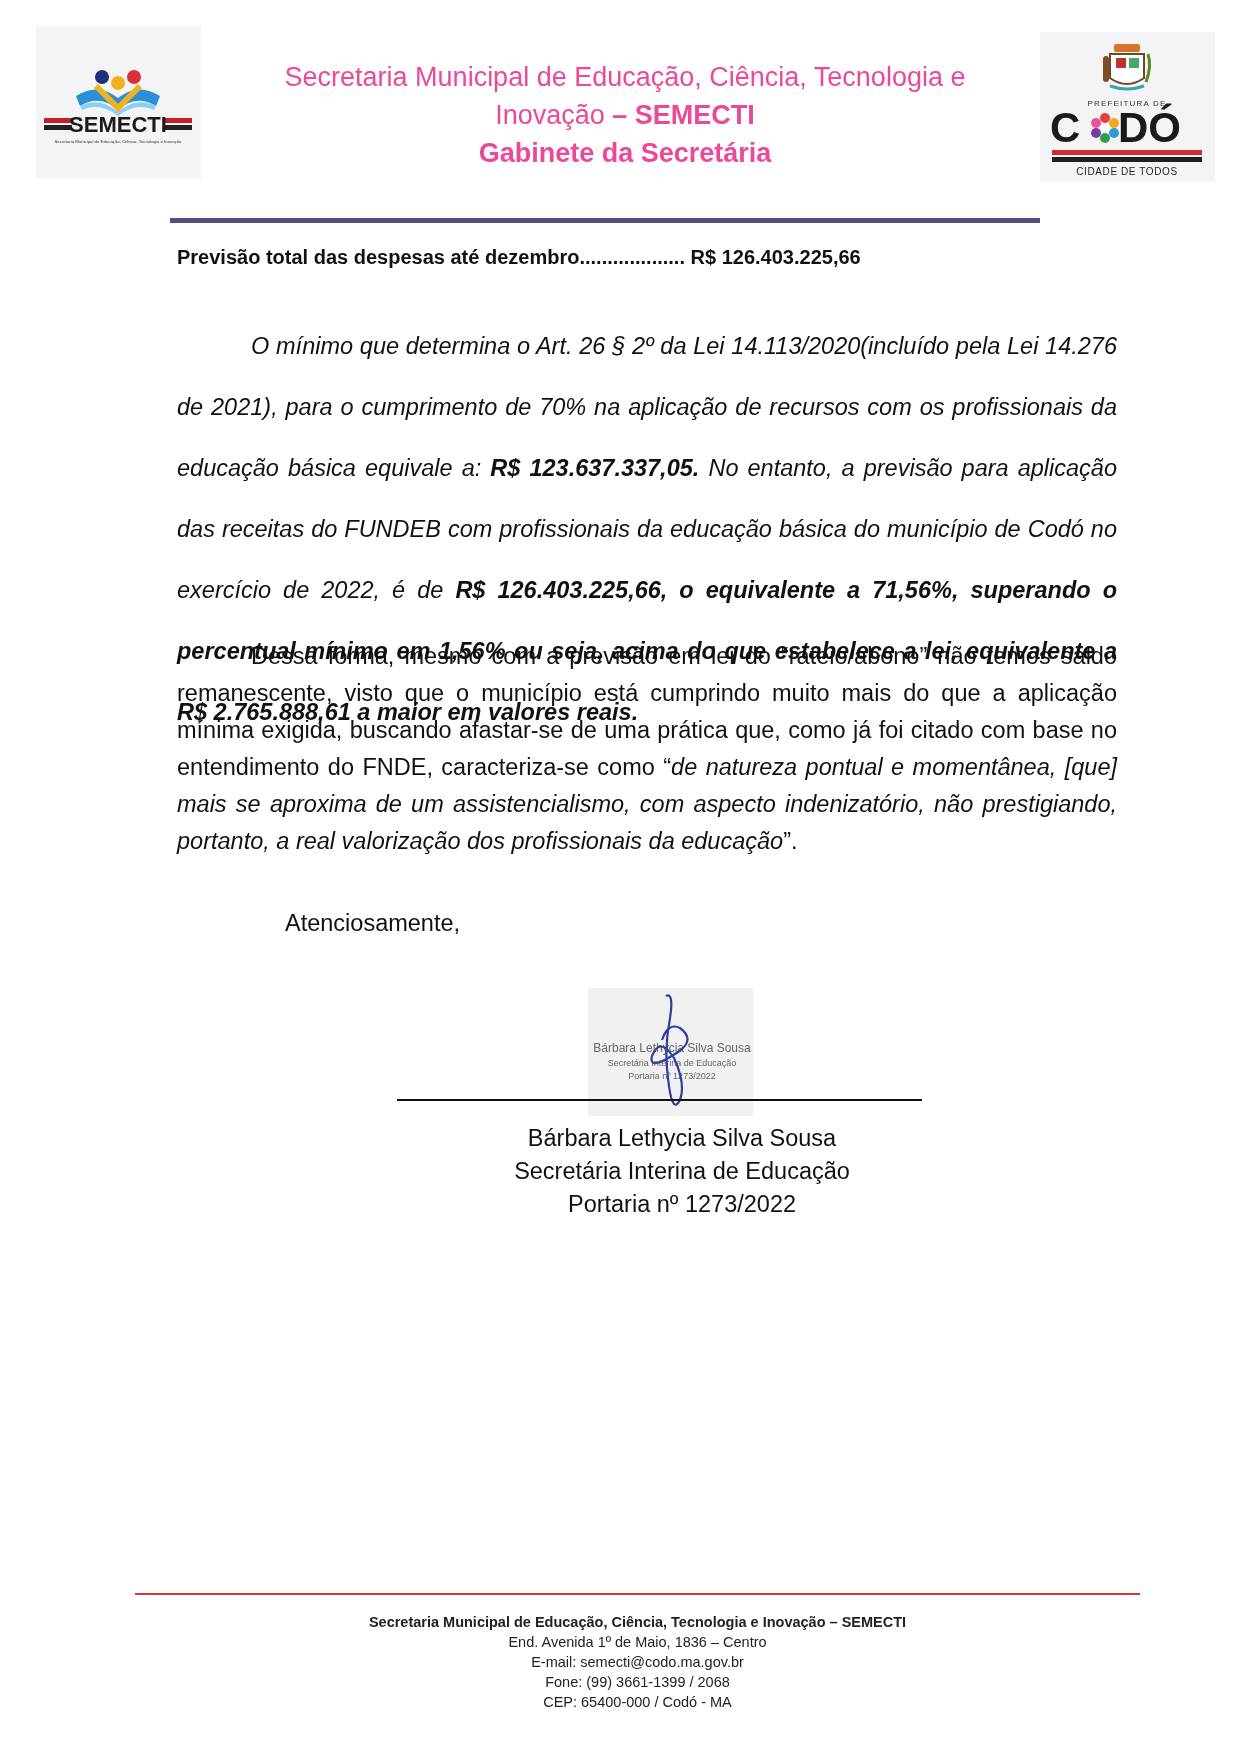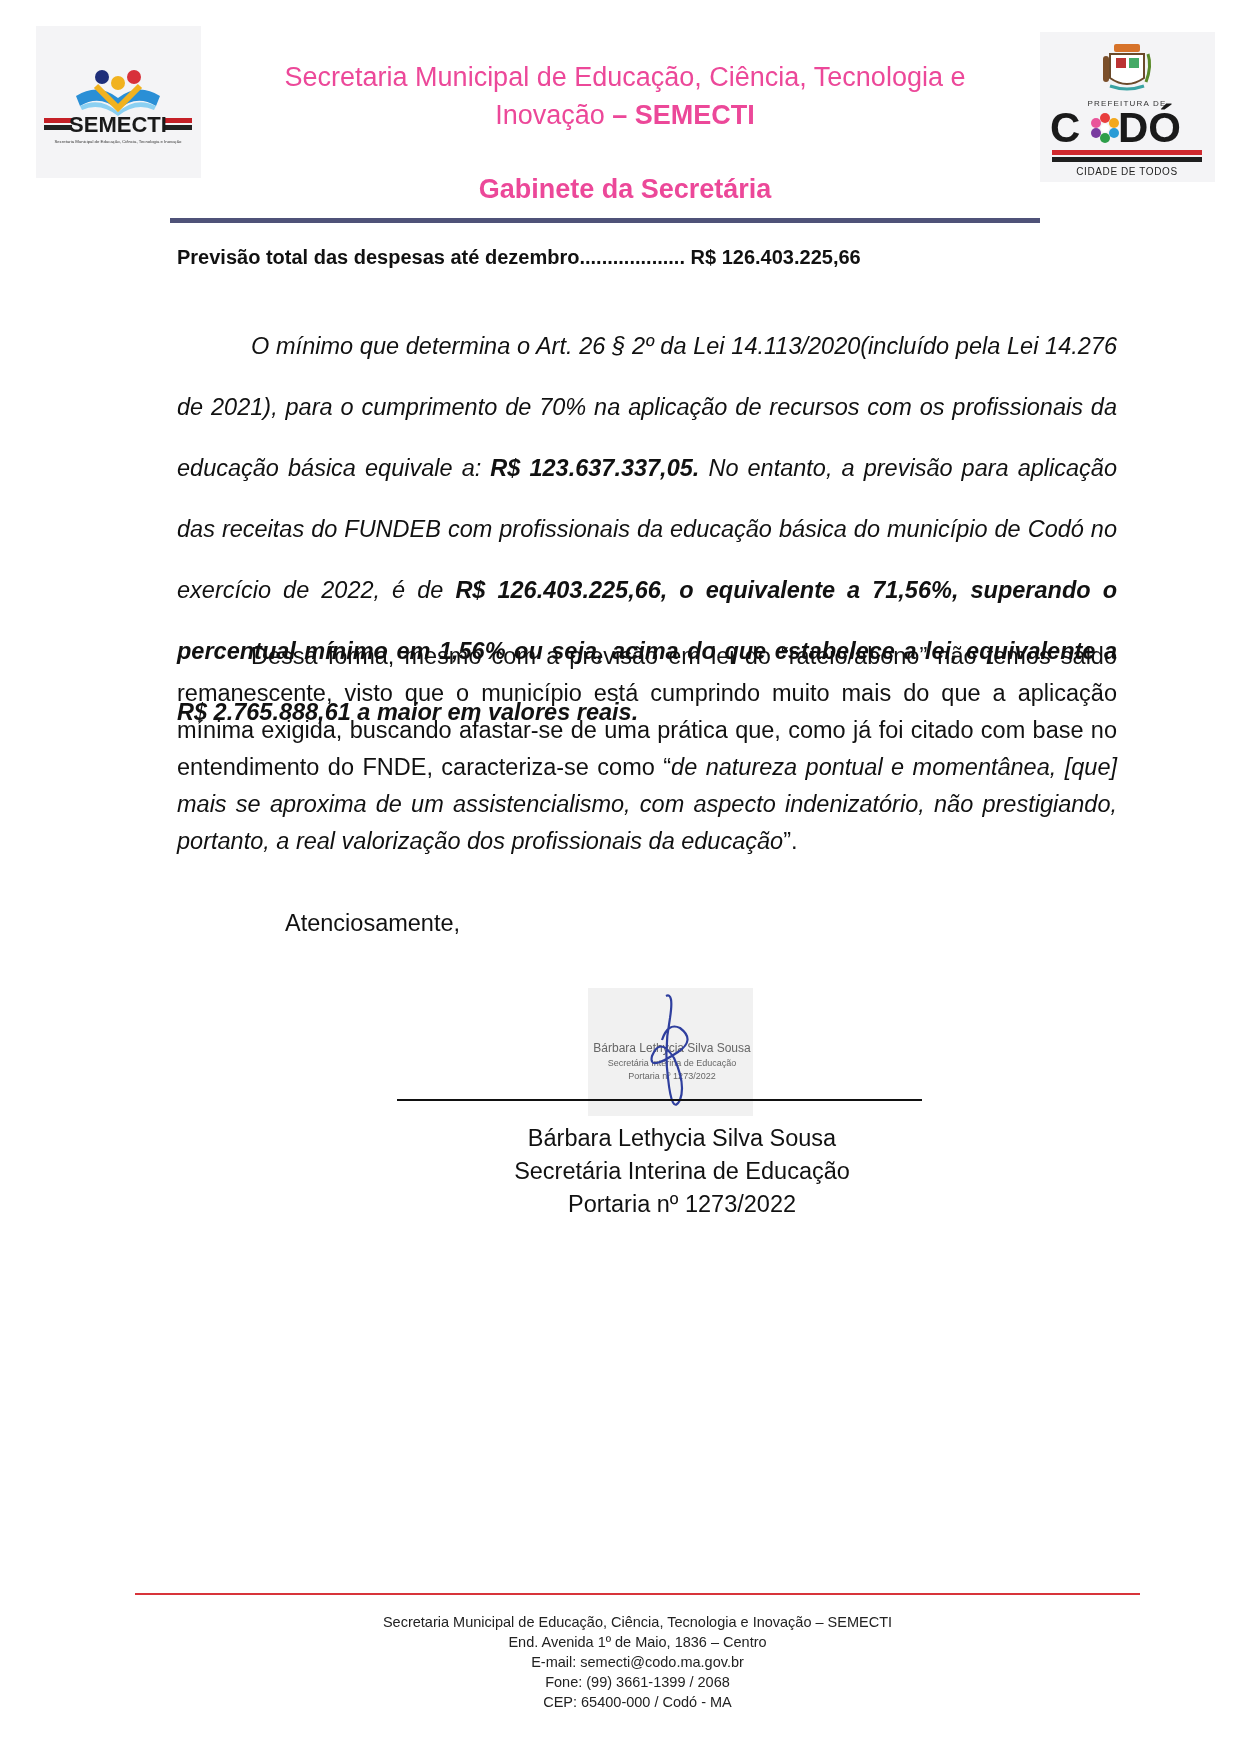--- a/index.html
+++ b/index.html
@@ -5,42 +5,42 @@
     html, body { margin: 0; padding: 0; background: #ffffff; }
     body { width: 1241px; height: 1754px; position: relative; overflow: hidden; color: #111; font-family: "Liberation Sans", sans-serif; }
     .abs { position: absolute; }
 
     
     .logo-left { left: 36px; top: 26px; width: 165px; height: 152px; background: #f4f4f6; }
     .logo-right { left: 1040px; top: 32px; width: 175px; height: 150px; background: #f4f4f6; }
 
     
     .header-text { left: 230px; top: 58px; width: 790px; text-align: center; font-size: 27px; line-height: 38px; color: #ec4899; }
-    .header-text .b { font-weight: bold; margin-top: 36px; }
+    .header-text .b { font-weight: bold; }
     .header-rule { left: 170px; top: 218px; width: 870px; height: 5px; background: #4f5278; }
 
     
     .body { left: 177px; width: 940px; font-size: 23.5px; color: #111; }
     .summary { top: 246px; font-weight: bold; font-size: 20px; }
     .p1 { top: 316px; line-height: 61px; text-align: justify; font-style: italic; }
     .p2 { top: 638px; line-height: 37px; text-align: justify; }
     .indent { display: inline-block; width: 74px; }
     .bold { font-weight: bold; }
     .ital { font-style: italic; }
     .closing { left: 285px; top: 910px; font-size: 23.5px; }
 
     
     .sig-stamp { left: 588px; top: 988px; width: 165px; height: 128px; background: #f1f1f1; }
     .sig-line { left: 397px; top: 1099px; width: 525px; height: 2px; background: #111; }
     .sig-block { left: 397px; top: 1122px; width: 570px; text-align: center; font-size: 23.5px; line-height: 33px; }
 
     
     .footer-rule { left: 135px; top: 1593px; width: 1005px; height: 2px; background: #d8343a; }
     .footer { left: 135px; top: 1612px; width: 1005px; text-align: center; font-size: 14.5px; line-height: 20px; color: #222; }
-    .footer .b { font-weight: normal; }
+    .footer .b { font-weight: bold; }
   </style>
 </head>
 <body>
 
 <div class="abs logo-left">
   <svg width="165" height="152" viewBox="0 0 165 152">
 
     <path d="M40 70 Q62 56 82 72 Q102 56 124 70 L120 80 Q100 68 82 84 Q64 68 44 80 Z" fill="#2a8fd6"></path>
     <path d="M44 80 Q64 70 82 86 Q100 70 120 80 L118 84 Q100 76 82 90 Q64 76 46 84 Z" fill="#8bd0f2"></path>
 

